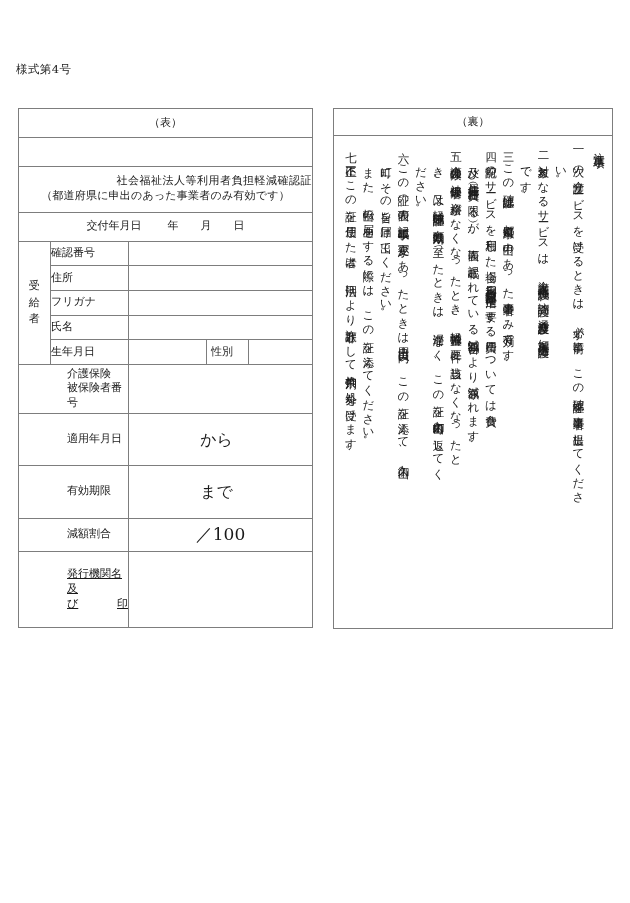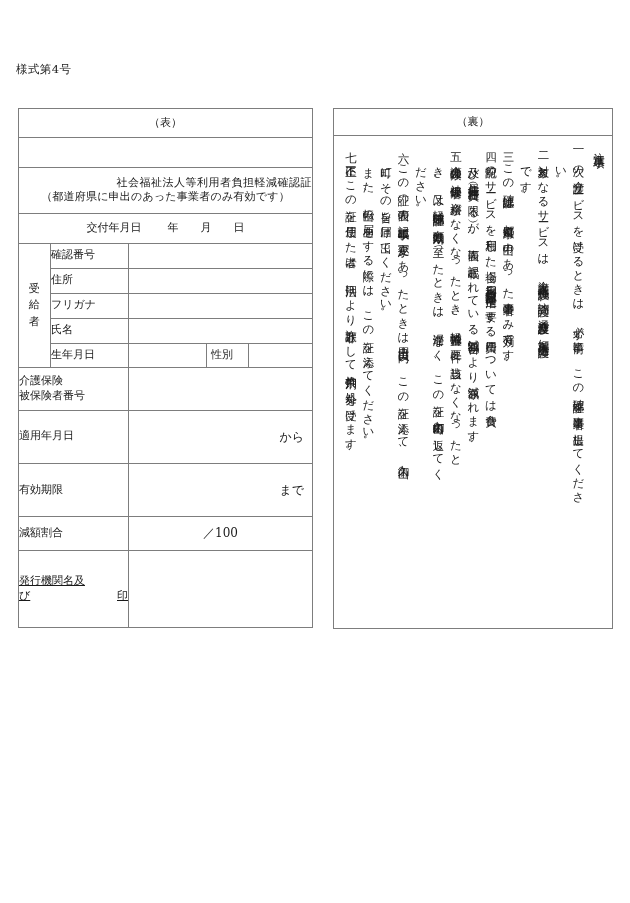--- a/index.html
+++ b/index.html
@@ -111,31 +111,31 @@
     display: flex;
     justify-content: space-between;
     width: 100%;
   }
 
   td.lbl2 {
     width: 110px;
     font-size: 11px;
     padding: 4px 7px;
   }
-  td.lbl2 .line { display: flex; justify-content: space-between; }
+  td.lbl2 .line { display: flex; justify-content: space-between; margin-left: 48px; }
 
   td.val { }
   td.val.right {
-    text-align: right;
+    text-align: center;
     padding-right: 8px;
-    font-size: 12px;
+    font-size: 16px;
   }
   td.val.center {
     text-align: center;
-    font-size: 12px;
+    font-size: 17px;
   }
   td.sex-lbl {
     width: 42px;
     text-align: center;
     font-size: 11px;
     margin-top: 16px;
   }
   td.sex-lbl .spread { padding: 0 4px; }
   td.sex-val { width: 64px; }
 

